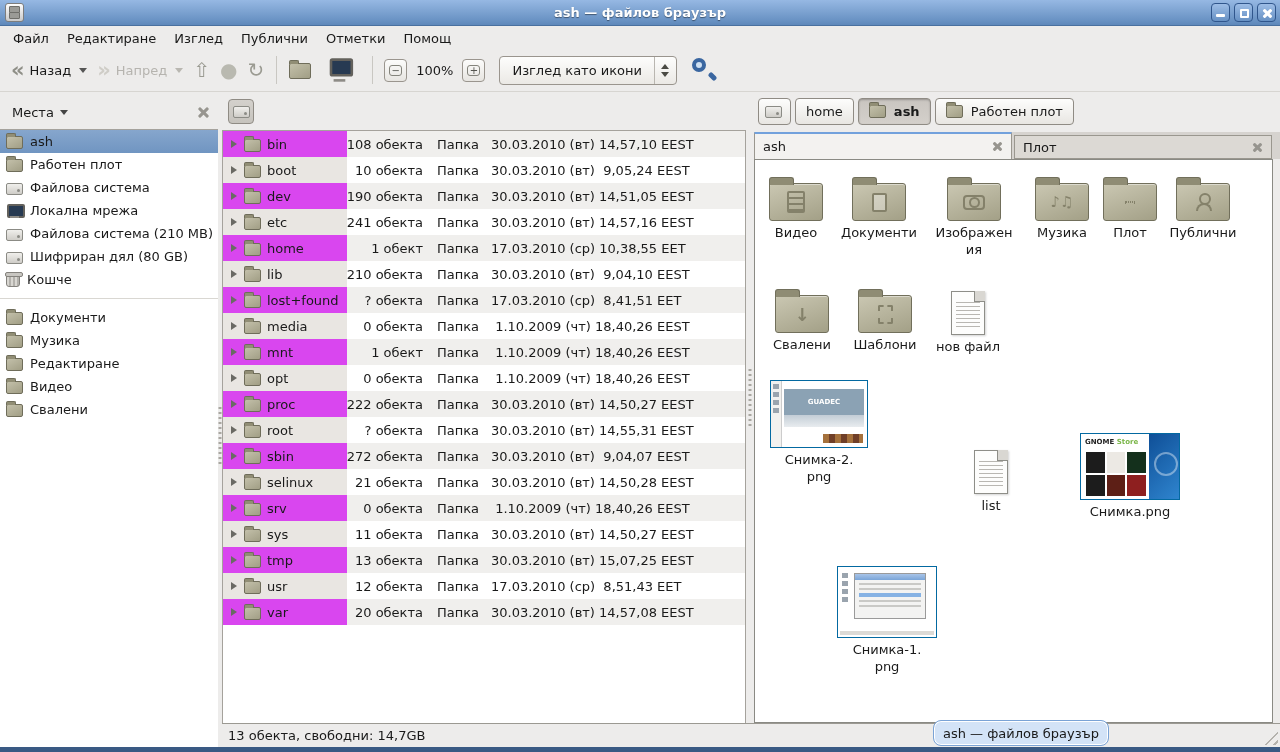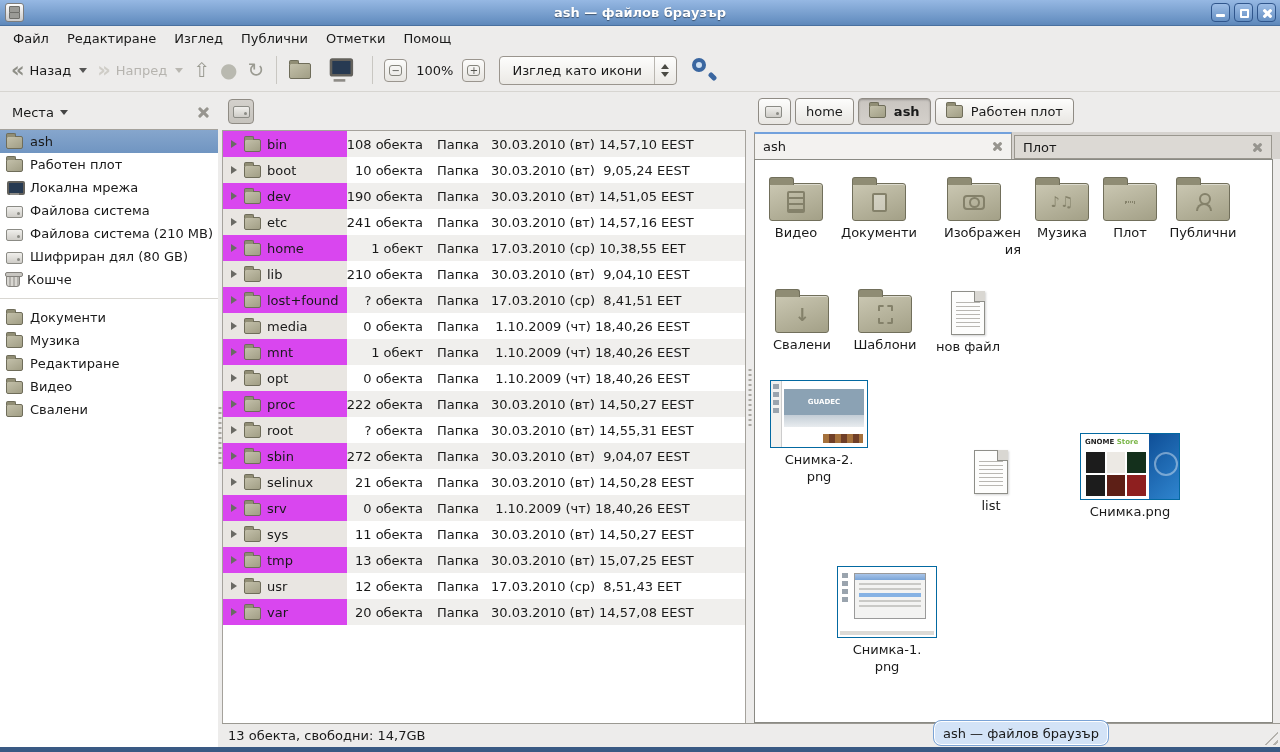--- a/index.html
+++ b/index.html
@@ -265,26 +265,26 @@
   <div class="sidebar" id="sidebar">
       <div class="side-item selected">
         <span class="mi mi-folder"></span>
         <span>ash</span>
       </div>
       <div class="side-item">
         <span class="mi mi-folder"></span>
         <span>Работен плот</span>
       </div>
       <div class="side-item">
+        <span class="mi mi-drive"></span>
+        <span>Файлова система</span>
+      </div>
+      <div class="side-item">
         <span class="mi mi-computer"></span>
         <span>Локална мрежа</span>
-      </div>
-      <div class="side-item">
-        <span class="mi mi-drive"></span>
-        <span>Файлова система</span>
       </div>
       <div class="side-item">
         <span class="mi mi-drive"></span>
         <span>Файлова система (210 MB)</span>
       </div>
       <div class="side-item">
         <span class="mi mi-drive"></span>
         <span>Шифриран дял (80 GB)</span>
       </div>
       <div class="side-item">
@@ -482,21 +482,21 @@
         <div class="ig-label">Видео</div>
       </div>
       <div class="ig-item" style="left: 78px; top: 15px; width: 92px;">
         <div class="ig-icon">
           <span class="fold">
             <span class="emblem em-doc"></span>
           </span>
         </div>
         <div class="ig-label">Документи</div>
       </div>
-      <div class="ig-item" style="left: 172px; top: 15px; width: 94px; text-align: right;">
+      <div class="ig-item" style="left: 172px; top: 15px; width: 94px;">
         <div class="ig-icon">
           <span class="fold">
             <span class="emblem em-cam"></span>
           </span>
         </div>
         <div class="ig-label">Изображен
 ия</div>
       </div>
       <div class="ig-item" style="left: 262px; top: 15px; width: 90px;">
         <div class="ig-icon">

